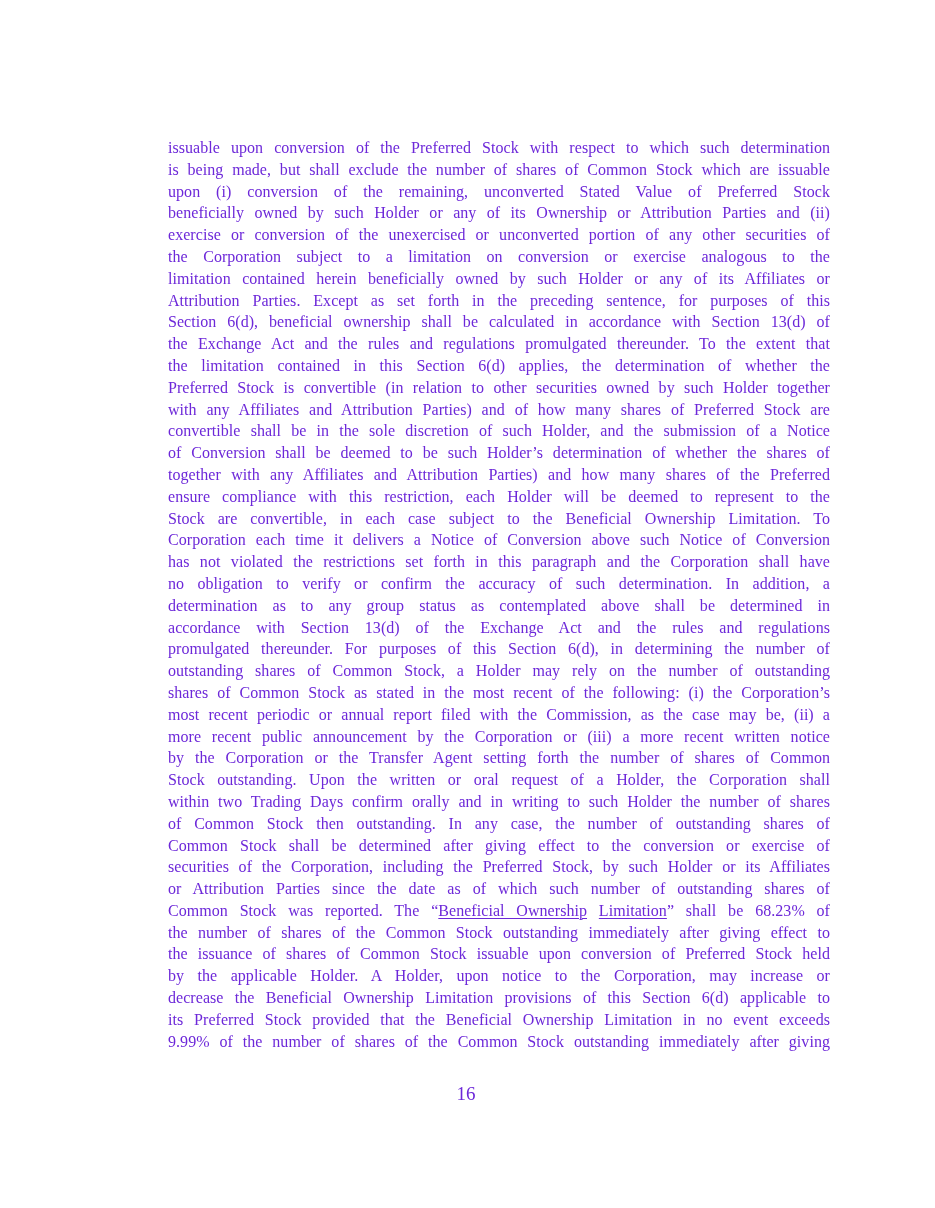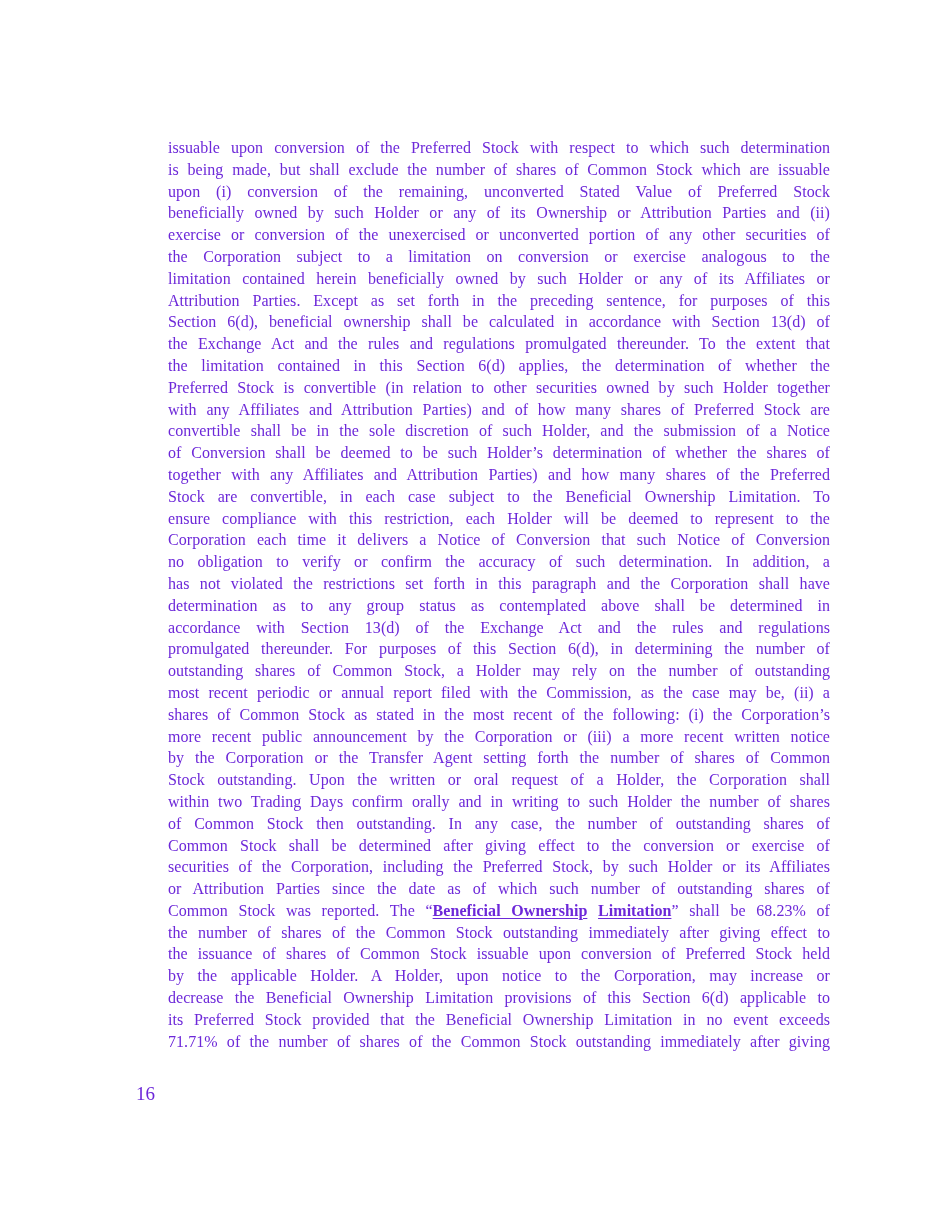--- a/index.html
+++ b/index.html
@@ -31,28 +31,27 @@
     text-align: justify;
     text-align-last: justify;
     word-spacing: -0.6px;
     letter-spacing: 0.05px;
     white-space: normal;
   }
   .line span.u {
     text-decoration: underline;
     text-underline-offset: 2px;
     text-decoration-thickness: 1px;
-    font-weight: bold;
   }
   .page-number {
     position: absolute;
     left: 136px;
     top: 1072px;
     width: 660px;
-    text-align: left;
+    text-align: center;
     font-size: 19px;
     line-height: 24px;
   }
 </style>
 </head>
 <body>
 
 <div class="page">
   <div class="text-block">
       <div class="line"><span>issuable upon conversion of the Preferred Stock with respect to which such determination</span></div>
@@ -64,41 +63,41 @@
       <div class="line"><span>limitation contained herein beneficially owned by such Holder or any of its Affiliates or</span></div>
       <div class="line"><span>Attribution Parties. Except as set forth in the preceding sentence, for purposes of this</span></div>
       <div class="line"><span>Section 6(d), beneficial ownership shall be calculated in accordance with Section 13(d) of</span></div>
       <div class="line"><span>the Exchange Act and the rules and regulations promulgated thereunder. To the extent that</span></div>
       <div class="line"><span>the limitation contained in this Section 6(d) applies, the determination of whether the</span></div>
       <div class="line"><span>Preferred Stock is convertible (in relation to other securities owned by such Holder together</span></div>
       <div class="line"><span>with any Affiliates and Attribution Parties) and of how many shares of Preferred Stock are</span></div>
       <div class="line"><span>convertible shall be in the sole discretion of such Holder, and the submission of a Notice</span></div>
       <div class="line"><span>of Conversion shall be deemed to be such Holder’s determination of whether the shares of</span></div>
       <div class="line"><span>together with any Affiliates and Attribution Parties) and how many shares of the Preferred</span></div>
+      <div class="line"><span>ensure compliance with this restriction, each Holder will be deemed to represent to the</span></div>
       <div class="line"><span>Stock are convertible, in each case subject to the Beneficial Ownership Limitation. To</span></div>
-      <div class="line"><span>ensure compliance with this restriction, each Holder will be deemed to represent to the</span></div>
-      <div class="line"><span>Corporation each time it delivers a Notice of Conversion that such Notice of Conversion</span></div>
+      <div class="line"><span>Corporation each time it delivers a Notice of Conversion above such Notice of Conversion</span></div>
+      <div class="line"><span>has not violated the restrictions set forth in this paragraph and the Corporation shall have</span></div>
       <div class="line"><span>no obligation to verify or confirm the accuracy of such determination. In addition, a</span></div>
-      <div class="line"><span>has not violated the restrictions set forth in this paragraph and the Corporation shall have</span></div>
       <div class="line"><span>determination as to any group status as contemplated above shall be determined in</span></div>
       <div class="line"><span>accordance with Section 13(d) of the Exchange Act and the rules and regulations</span></div>
       <div class="line"><span>promulgated thereunder. For purposes of this Section 6(d), in determining the number of</span></div>
       <div class="line"><span>outstanding shares of Common Stock, a Holder may rely on the number of outstanding</span></div>
+      <div class="line"><span>shares of Common Stock as stated in the most recent of the following: (i) the Corporation’s</span></div>
       <div class="line"><span>most recent periodic or annual report filed with the Commission, as the case may be, (ii) a</span></div>
-      <div class="line"><span>shares of Common Stock as stated in the most recent of the following: (i) the Corporation’s</span></div>
       <div class="line"><span>more recent public announcement by the Corporation or (iii) a more recent written notice</span></div>
       <div class="line"><span>by the Corporation or the Transfer Agent setting forth the number of shares of Common</span></div>
       <div class="line"><span>Stock outstanding. Upon the written or oral request of a Holder, the Corporation shall</span></div>
       <div class="line"><span>within two Trading Days confirm orally and in writing to such Holder the number of shares</span></div>
       <div class="line"><span>of Common Stock then outstanding. In any case, the number of outstanding shares of</span></div>
       <div class="line"><span>Common Stock shall be determined after giving effect to the conversion or exercise of</span></div>
       <div class="line"><span>securities of the Corporation, including the Preferred Stock, by such Holder or its Affiliates</span></div>
       <div class="line"><span>or Attribution Parties since the date as of which such number of outstanding shares of</span></div>
       <div class="line"><span>Common Stock was reported. The “</span><span class="u">Beneficial Ownership</span><span> </span><span class="u">Limitation</span><span>” shall be 68.23% of</span></div>
       <div class="line"><span>the number of shares of the Common Stock outstanding immediately after giving effect to</span></div>
       <div class="line"><span>the issuance of shares of Common Stock issuable upon conversion of Preferred Stock held</span></div>
       <div class="line"><span>by the applicable Holder. A Holder, upon notice to the Corporation, may increase or</span></div>
       <div class="line"><span>decrease the Beneficial Ownership Limitation provisions of this Section 6(d) applicable to</span></div>
       <div class="line"><span>its Preferred Stock provided that the Beneficial Ownership Limitation in no event exceeds</span></div>
-      <div class="line"><span>71.71% of the number of shares of the Common Stock outstanding immediately after giving</span></div>
+      <div class="line"><span>9.99% of the number of shares of the Common Stock outstanding immediately after giving</span></div>
     </div>
   <div class="page-number">16</div>
 </div>
 
 </body></html>

